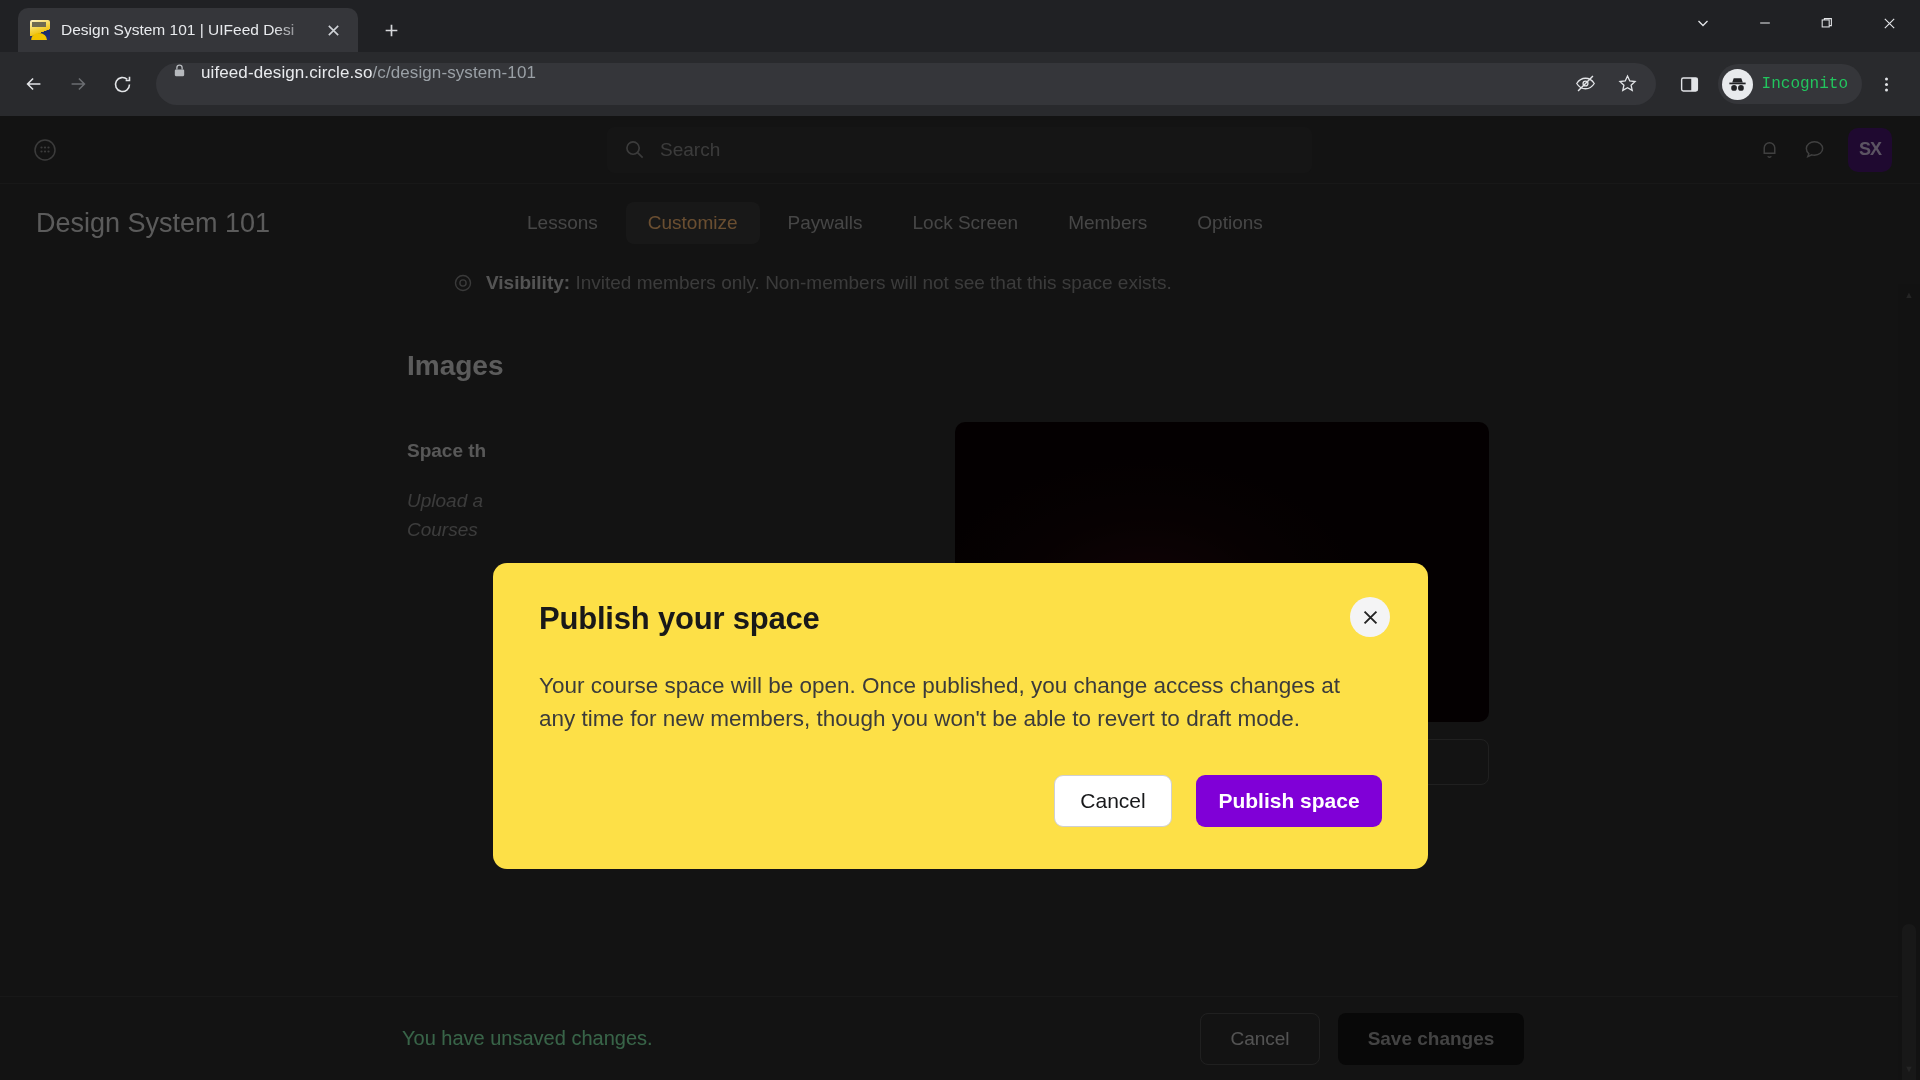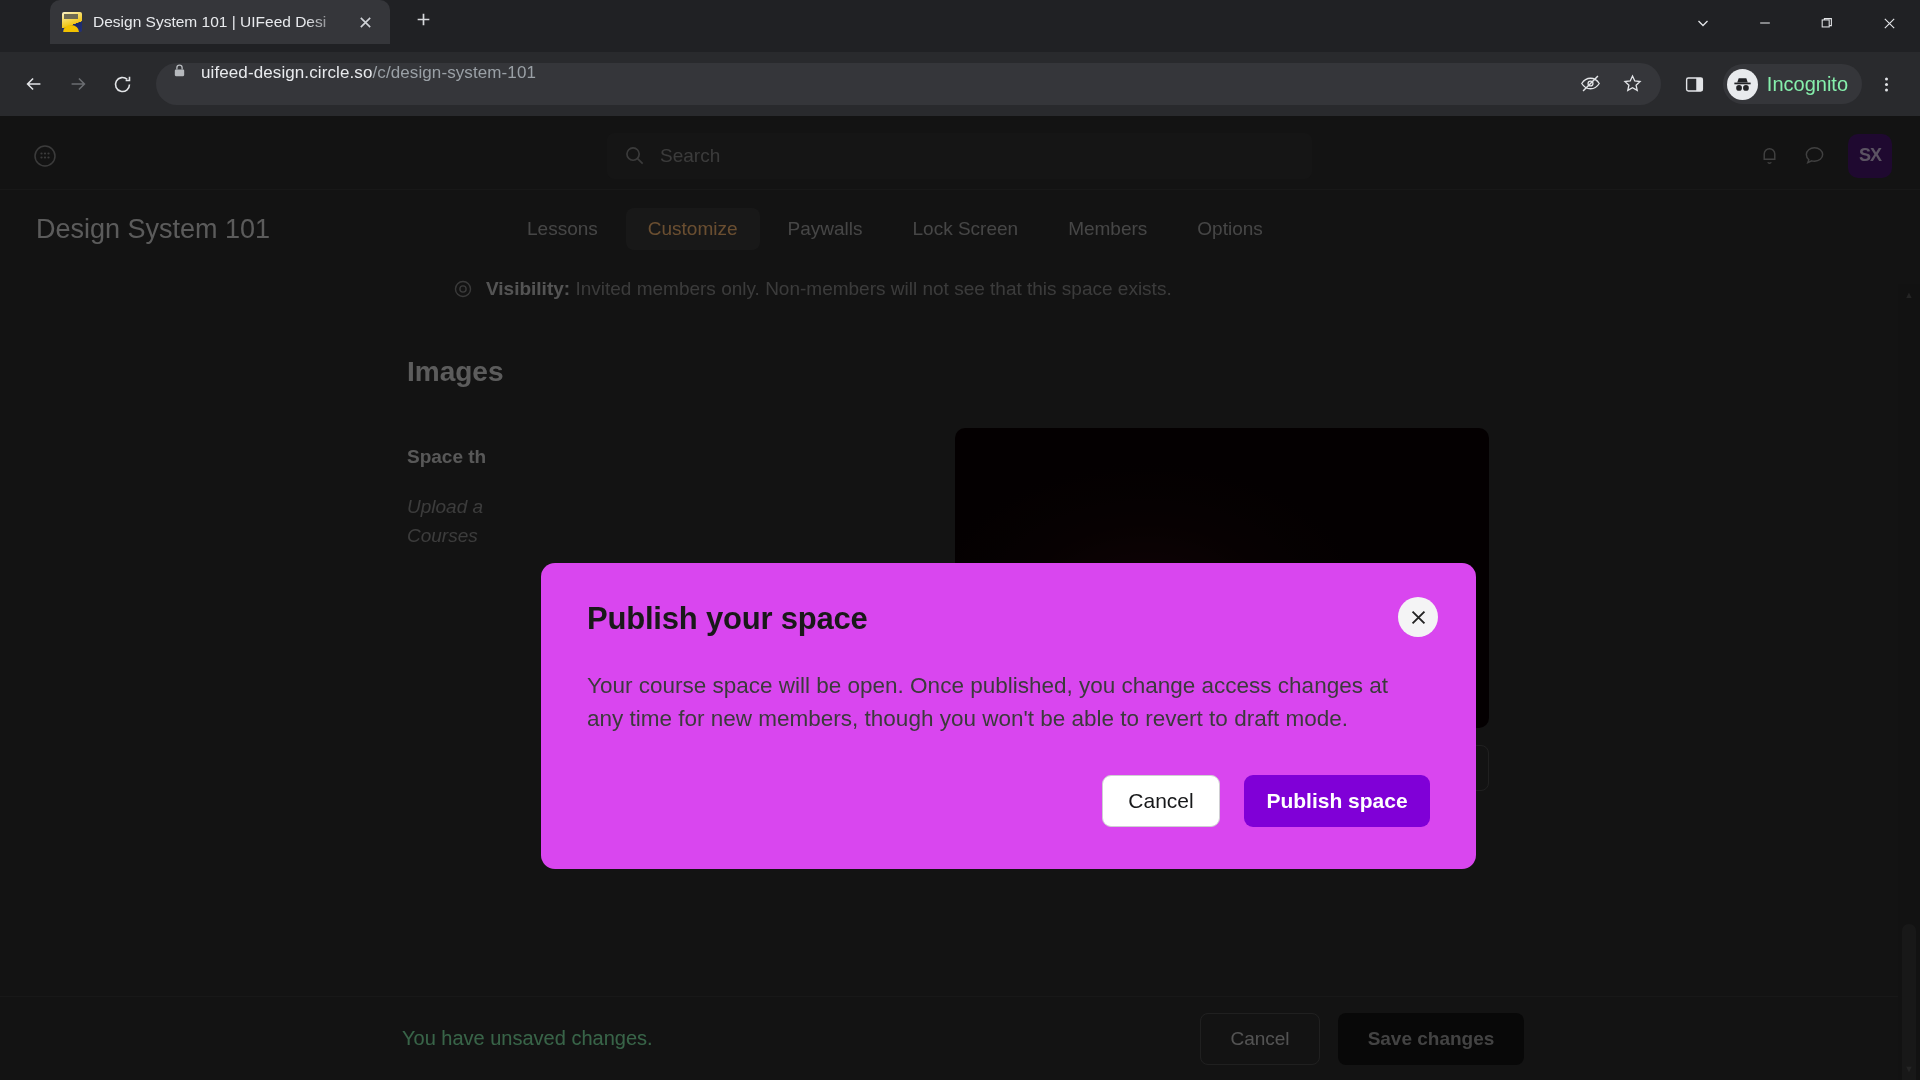--- a/index.html
+++ b/index.html
@@ -8,21 +8,21 @@
     overflow: hidden;
     background: #202124;
     font-family: "Liberation Sans", sans-serif;
   }
 
   
   .browser { width: 1920px; height: 1080px; position: relative; }
 
   .tabstrip {
     height: 52px; background: #202124;
-    display: flex; position: relative; padding-left: 32px;
+    display: flex; align-items: flex-end; position: relative;
   }
   .tab {
     margin-left: 18px;
     width: 340px; height: 44px;
     background: #35363a;
     border-radius: 10px 10px 0 0;
     display: flex; align-items: center;
     padding: 0 12px;
     position: relative;
   }
@@ -93,35 +93,34 @@
   .omni-right { position: absolute; right: 8px; display: flex; align-items: center; gap: 2px; }
   .incognito-pill {
     height: 40px; display: flex; align-items: center;
     background: #35363a; border-radius: 20px; padding: 0 14px 0 4px;
     gap: 9px; margin-left: 4px;
   }
   .incognito-avatar {
     width: 31px; height: 31px; border-radius: 50%;
     background: #e8eaed; display: flex; align-items: center; justify-content: center;
   }
-  .incognito-label { font-size: 20px; color: #86efac; }
+  .incognito-label { font-size: 16px; color: #22c55e; font-family: Liberation Mono, monospace; }
 
   
   .page {
     position: absolute; left: 0; top: 116px;
     width: 1920px; height: 964px;
     background: #2e2e2e;
     overflow: hidden;
   }
 
   .app-header {
     height: 68px; position: relative;
     display: flex; align-items: center;
     border-bottom: 1px solid #3a3a3a;
-    margin-top: 6px;
   }
   .app-logo {
     position: absolute; left: 32px; top: 50%; transform: translateY(-50%);
     width: 26px; height: 26px; color: #8d8d8d;
   }
   .app-search {
     position: absolute; left: 607px; top: 50%; transform: translateY(-50%);
     width: 705px; height: 46px; background: #333333;
     border-radius: 8px; display: flex; align-items: center; padding: 0 16px;
     gap: 14px;
@@ -228,23 +227,22 @@
   }
 
   
   .overlay {
     position: absolute; inset: 0;
     background: rgba(0,0,0,0.58);
   }
   .modal {
     position: absolute; left: 493px; top: 447px;
     width: 935px; height: 306px;
-    background: #d946ef; border-radius: 14px;
+    background: #fde047; border-radius: 14px;
     padding: 38px 46px 0 46px;
-    margin-left: 48px;
   }
   .modal-title {
     font-size: 31px; font-weight: 700; color: #191919;
     letter-spacing: -.2px;
   }
   .modal-close {
     position: absolute; right: 38px; top: 34px;
     width: 40px; height: 40px; border-radius: 50%;
     background: #f4f4f5;
     display: flex; align-items: center; justify-content: center;

